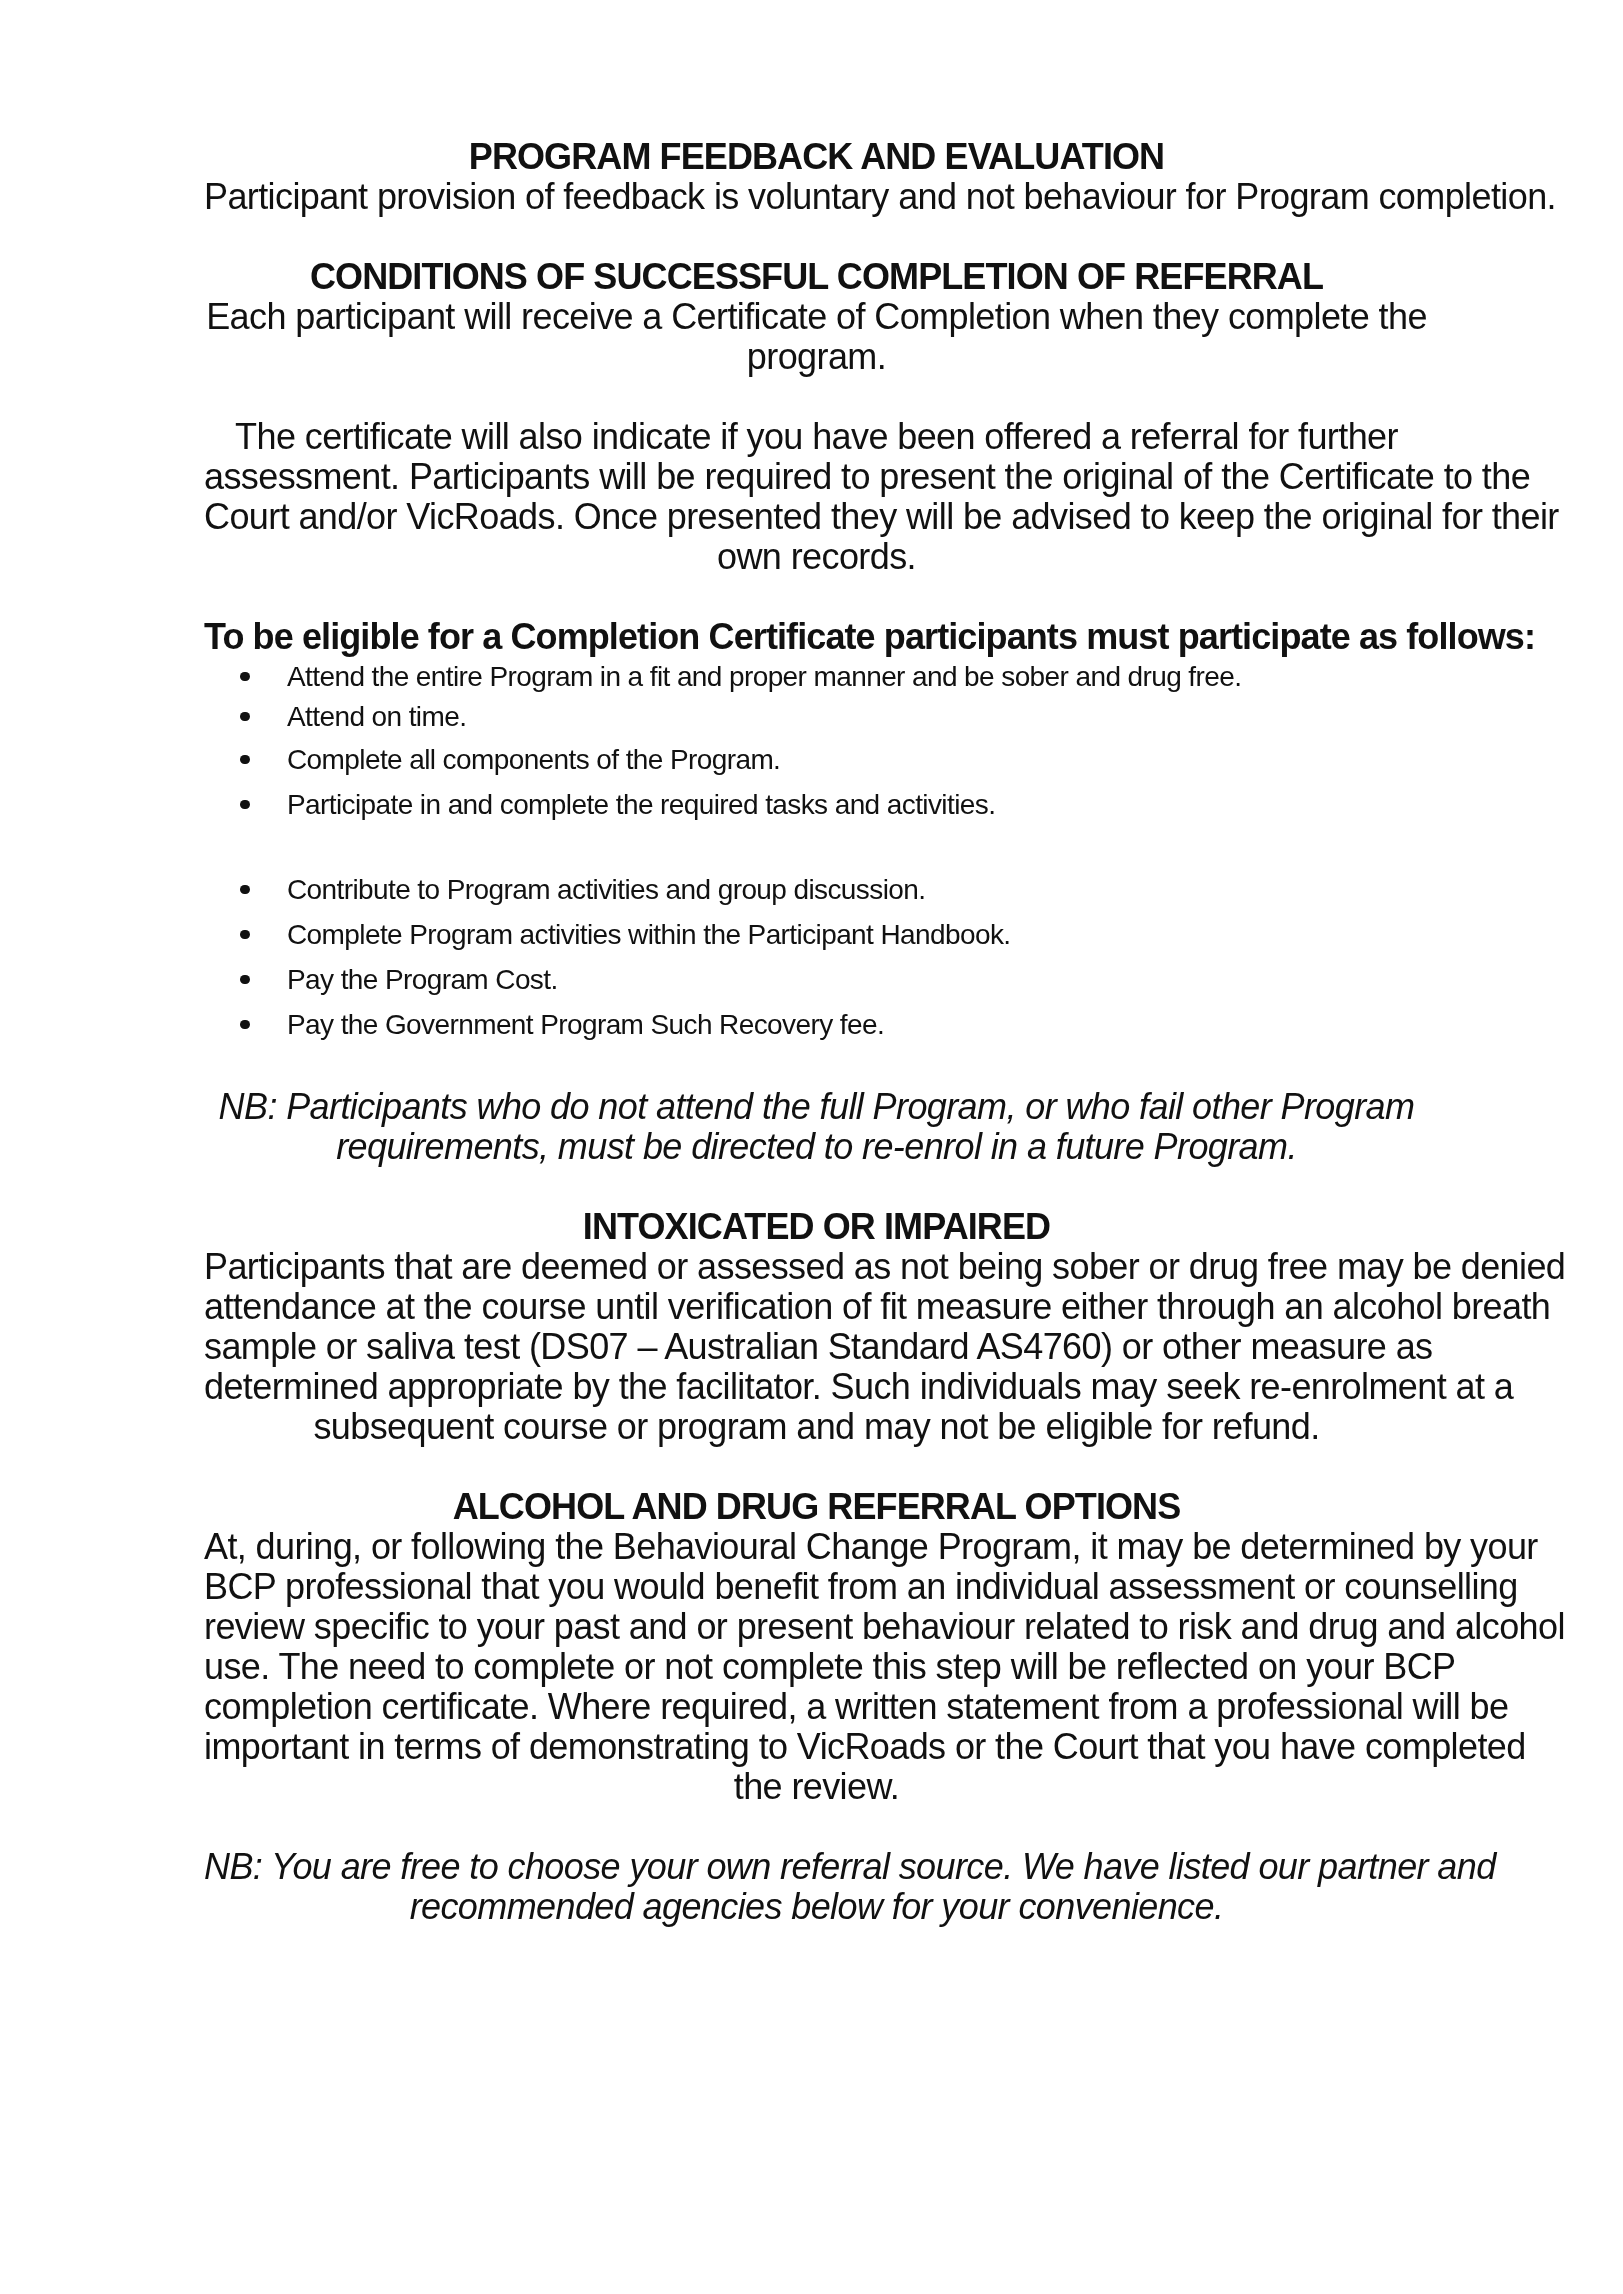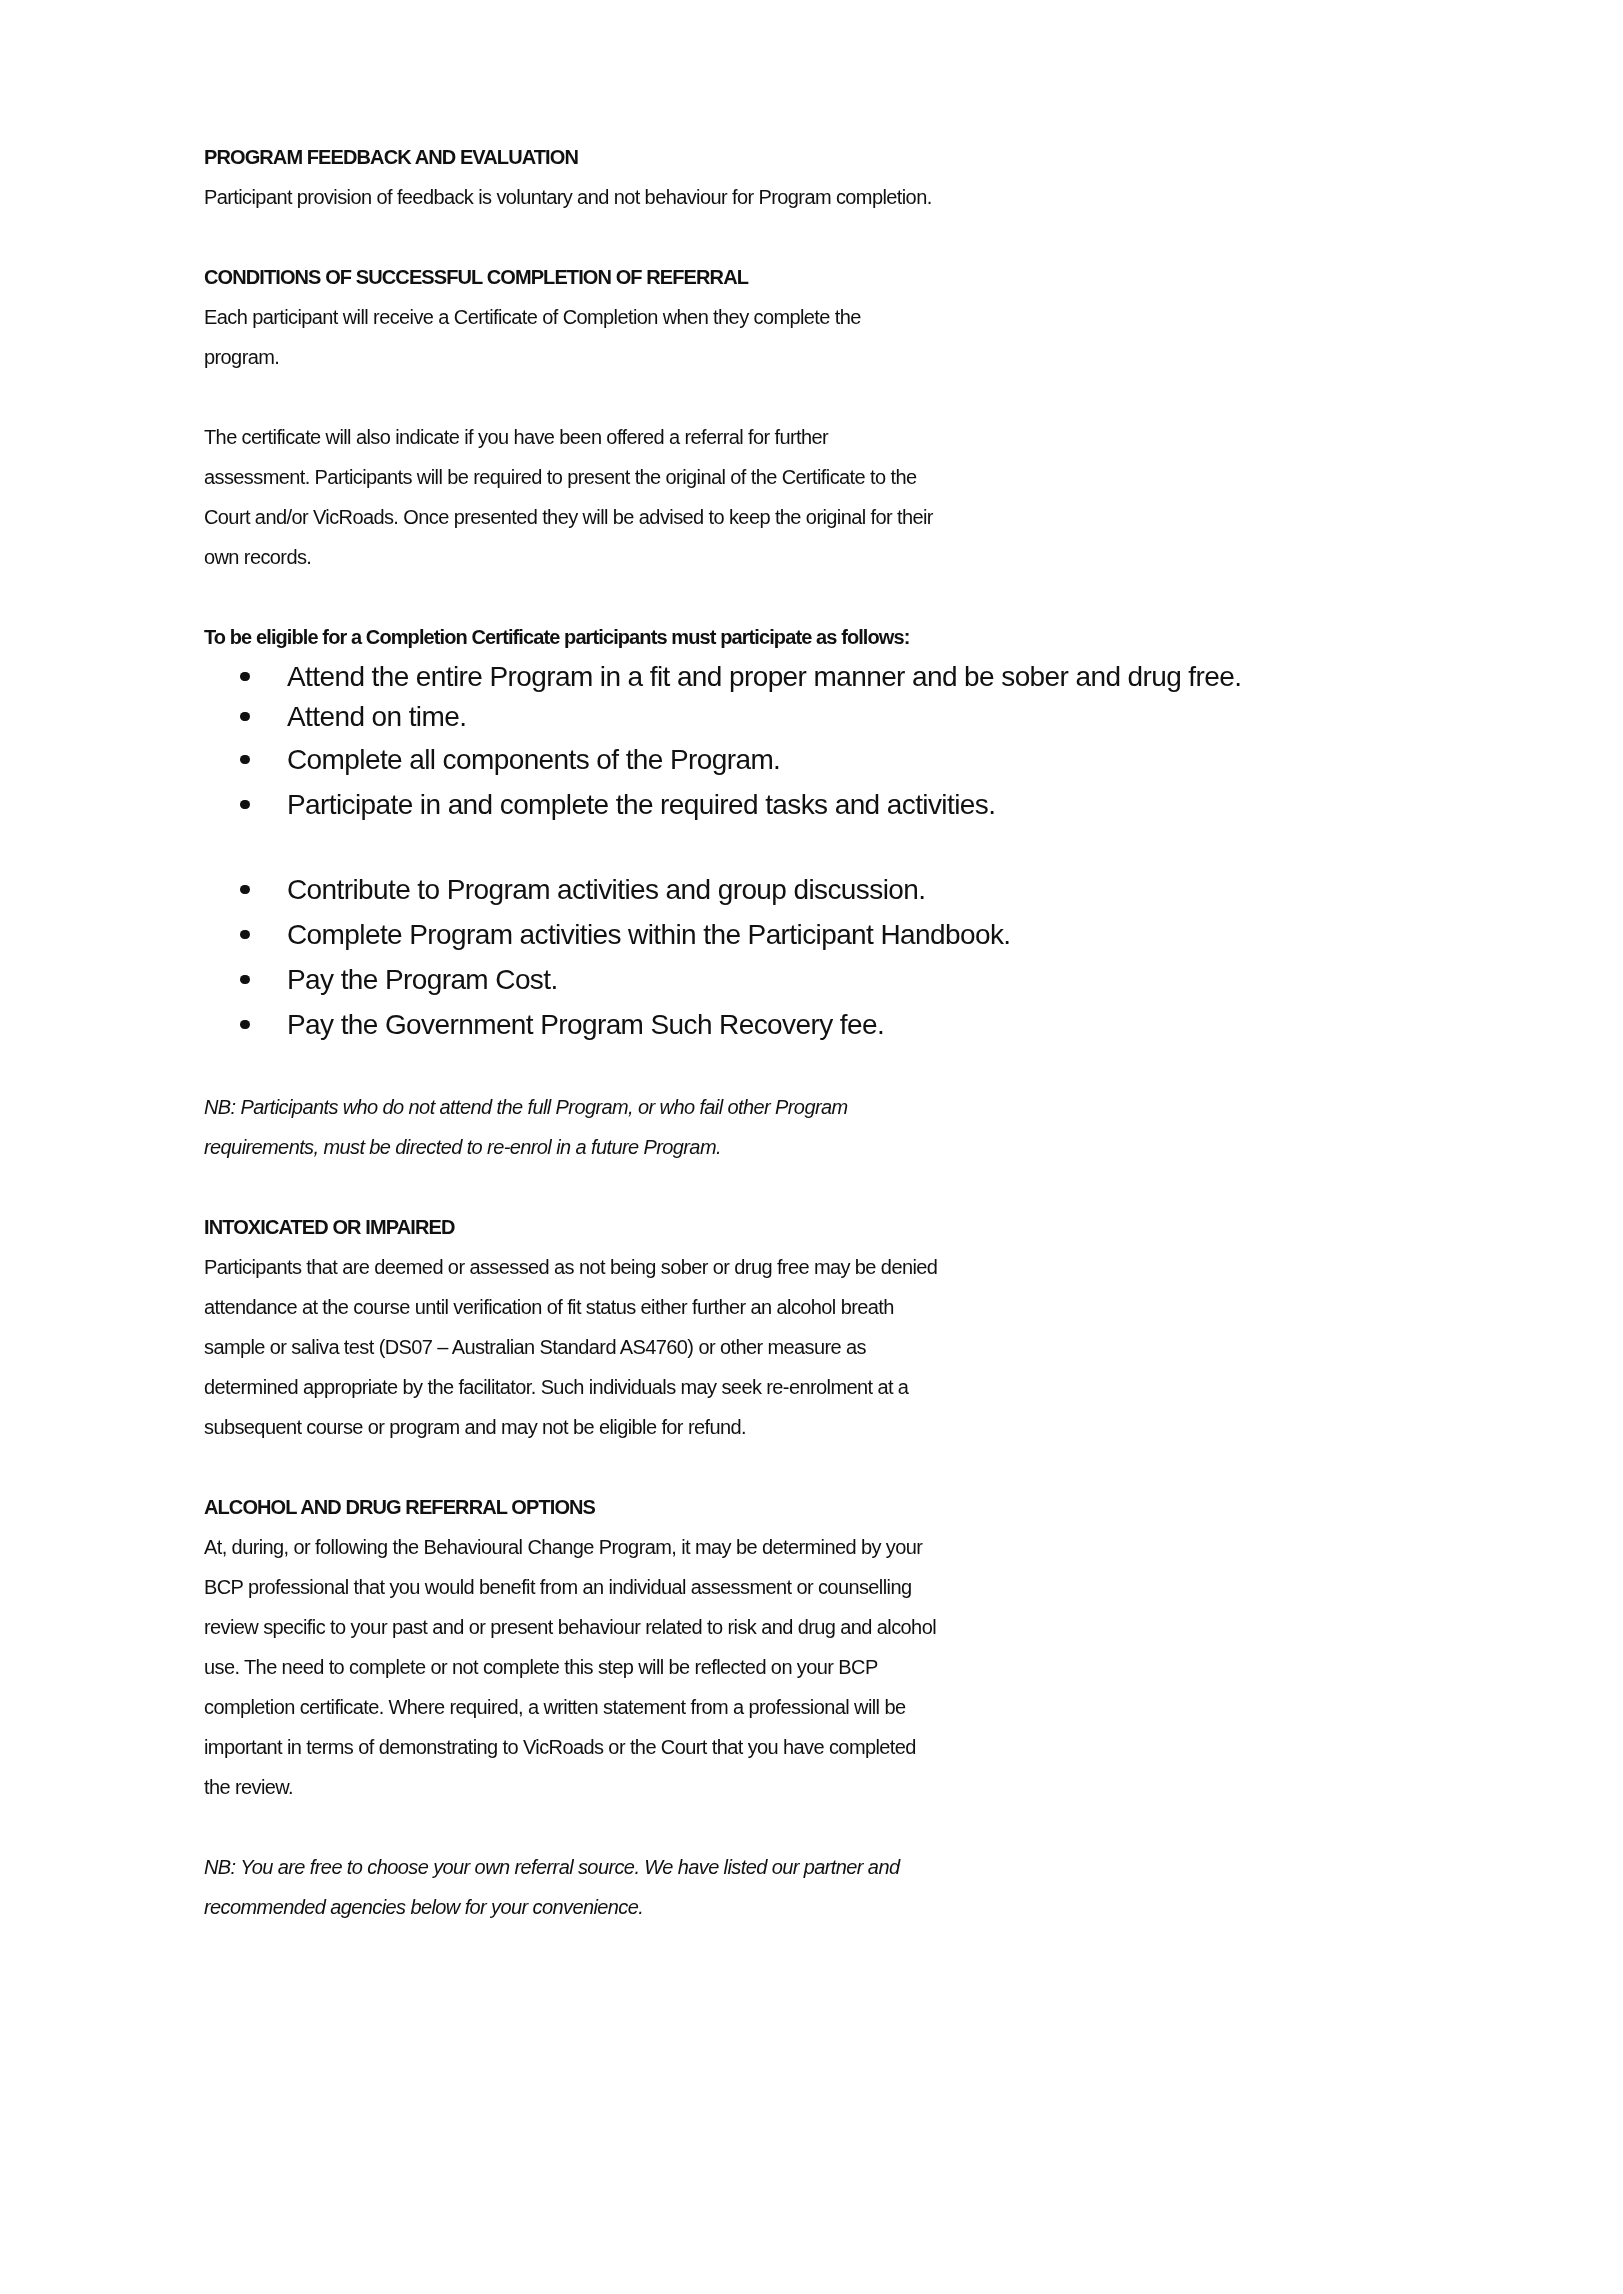--- a/index.html
+++ b/index.html
@@ -1,19 +1,19 @@
 <!DOCTYPE html>
 <html><head>
   <meta charset="utf-8">
   <style>
     html, body { margin: 0; padding: 0; background: #ffffff; }
     body { width: 1623px; height: 2295px; position: relative; overflow: hidden;
            font-family: "Liberation Sans", sans-serif; color: #111111; }
     .page { position: absolute; left: 204px; top: 137px; width: 1225px; }
-    .line { font-size: 20px; line-height: 40px; white-space: nowrap; letter-spacing: -0.6px; }
+    .line { font-size: 36px; line-height: 40px; white-space: nowrap; letter-spacing: -0.6px; text-align: center; }
     .h { font-weight: bold; letter-spacing: -0.9px; }
     .it { font-style: italic; }
     .gap { height: 40px; }
     .bl { position: relative; padding-left: 83px; font-size: 28px; white-space: nowrap; letter-spacing: -0.6px; }
     .bl .dot { position: absolute; left: 36px; top: 14.7px; width: 9.8px; height: 9.8px; border-radius: 50%; background: #111; }
   </style>
 </head>
 <body>
 
 <div class="page">
@@ -43,21 +43,21 @@
     <div class="bl" style="line-height:45px;"><span class="dot" style="top:17.6px"></span><span>Pay the Program Cost.</span></div>
     <div class="bl" style="line-height:45px;"><span class="dot" style="top:17.6px"></span><span>Pay the Government Program Such Recovery fee.</span></div>
   </div>
   <div class="gap"></div>
   <div class="line it">NB: Participants who do not attend the full Program, or who fail other Program</div>
   <div class="line it">requirements, must be directed to re-enrol in a future Program.</div>
   <div class="gap"></div>
 
   <div class="line h">INTOXICATED OR IMPAIRED</div>
   <div class="line">Participants that are deemed or assessed as not being sober or drug free may be denied</div>
-  <div class="line">attendance at the course until verification of fit status either further an alcohol breath</div>
+  <div class="line">attendance at the course until verification of fit measure either through an alcohol breath</div>
   <div class="line">sample or saliva test (DS07 – Australian Standard AS4760) or other measure as</div>
   <div class="line">determined appropriate by the facilitator. Such individuals may seek re-enrolment at a</div>
   <div class="line">subsequent course or program and may not be eligible for refund.</div>
   <div class="gap"></div>
 
   <div class="line h">ALCOHOL AND DRUG REFERRAL OPTIONS</div>
   <div class="line">At, during, or following the Behavioural Change Program, it may be determined by your</div>
   <div class="line">BCP professional that you would benefit from an individual assessment or counselling</div>
   <div class="line">review specific to your past and or present behaviour related to risk and drug and alcohol</div>
   <div class="line">use. The need to complete or not complete this step will be reflected on your BCP</div>

